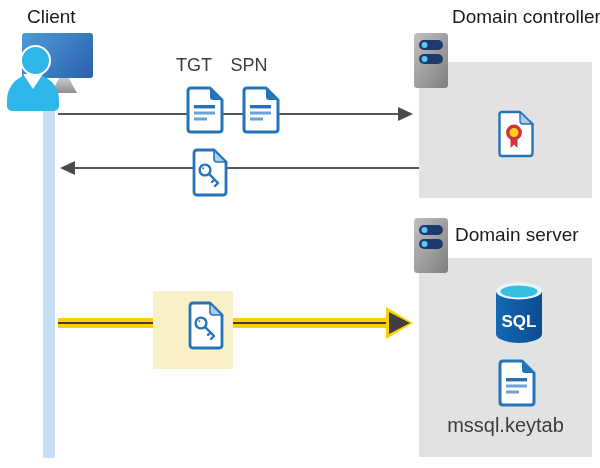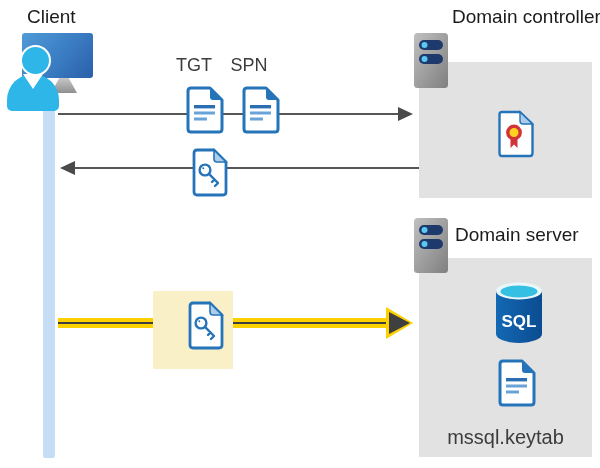--- a/index.html
+++ b/index.html
@@ -5,21 +5,21 @@
   html,body{margin:0;padding:0;background:#ffffff;}
   .canvas{
     position:relative;width:600px;height:468px;background:#ffffff;overflow:hidden;
     font-family:"Liberation Sans",sans-serif;
   }
   .abs{position:absolute;}
 
   
   .node-label{font-size:19px;font-weight:normal;color:#1b1b1b;line-height:24px;}
   .ticket-label{font-size:18px;font-weight:400;color:#3c3c3c;}
-  .file-label{font-size:20px;font-weight:400;color:#3c3c3c;margin-top:12px;}
+  .file-label{font-size:20px;font-weight:400;color:#3c3c3c;}
 
   
   .monitor{left:22px;top:33px;width:71px;height:45px;border-radius:3px;
     background:linear-gradient(130deg,#4f9bd8 0%,#3a7cc2 55%,#2a5fa9 100%);z-index:2;}
   .stand{left:51px;top:77px;width:26px;height:16px;z-index:1;
     background:linear-gradient(#cccccc,#8f8f8f);
     clip-path:polygon(34% 0,66% 0,100% 100%,0 100%);}
   .person-head{left:20px;top:45px;width:27px;height:27px;border-radius:50%;
     background:#2eb6e9;border:2px solid #ffffff;z-index:4;}
   .person-body{left:7px;top:74px;width:52px;height:37px;border-radius:26px 26px 5px 5px;

